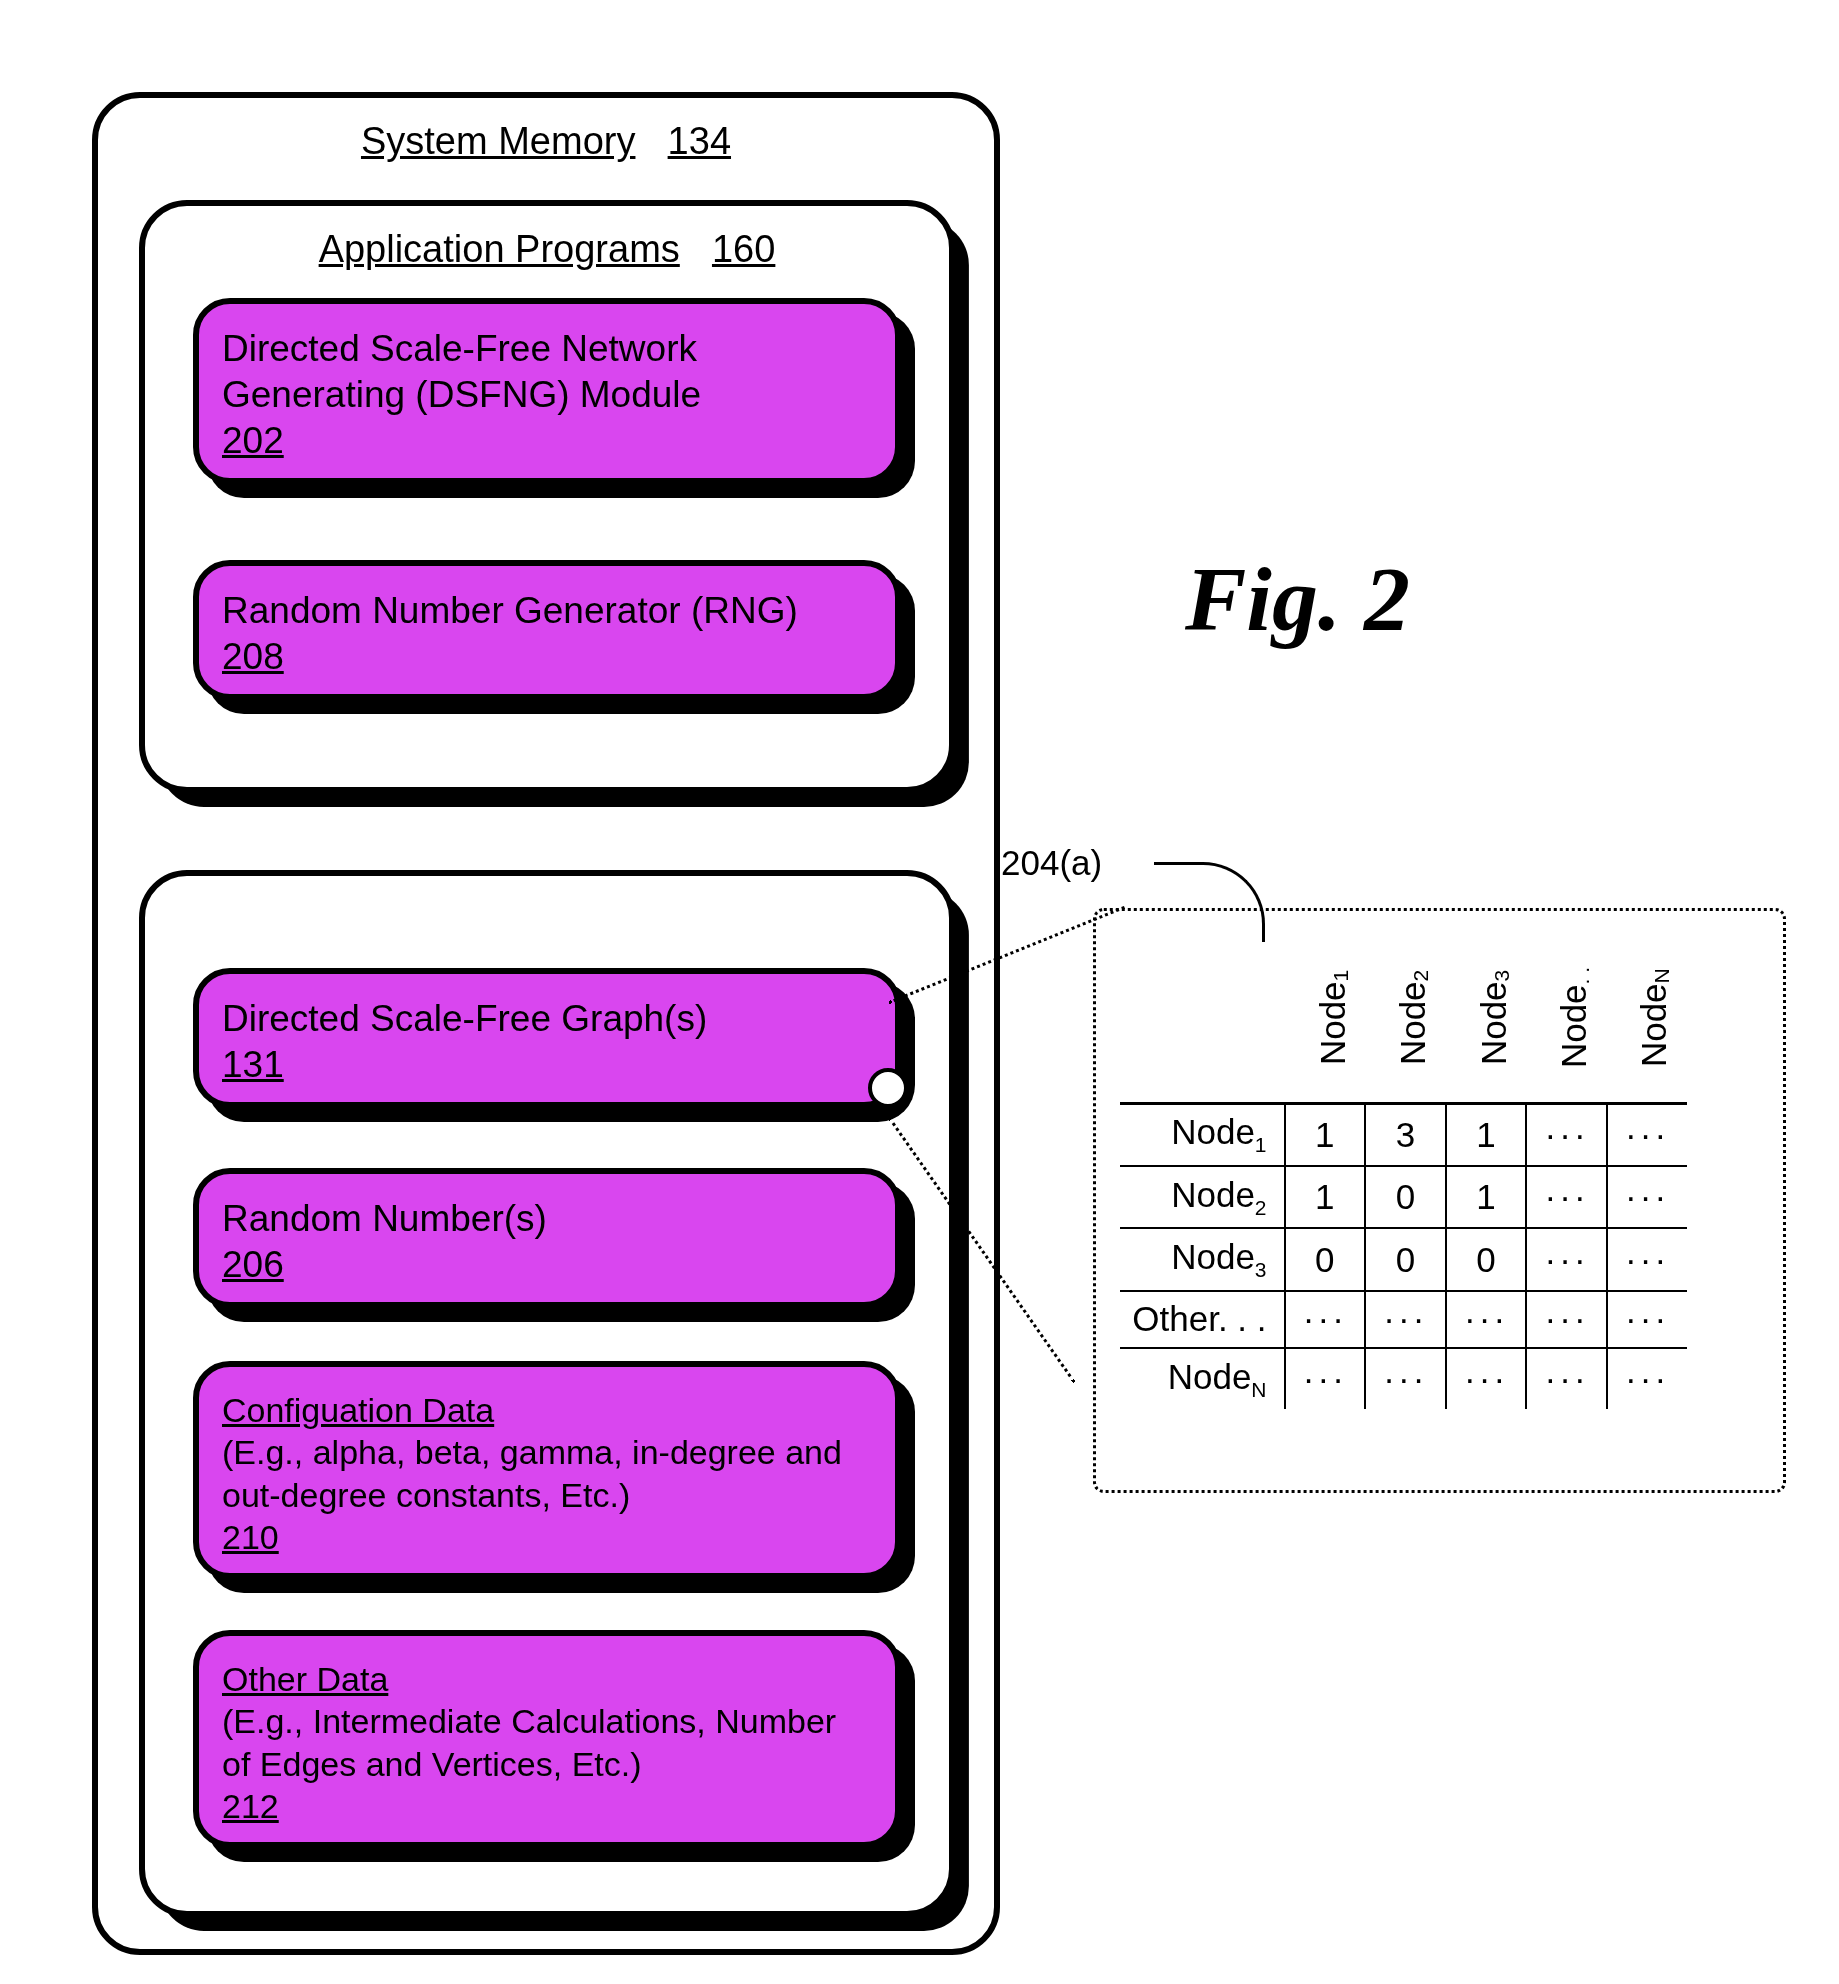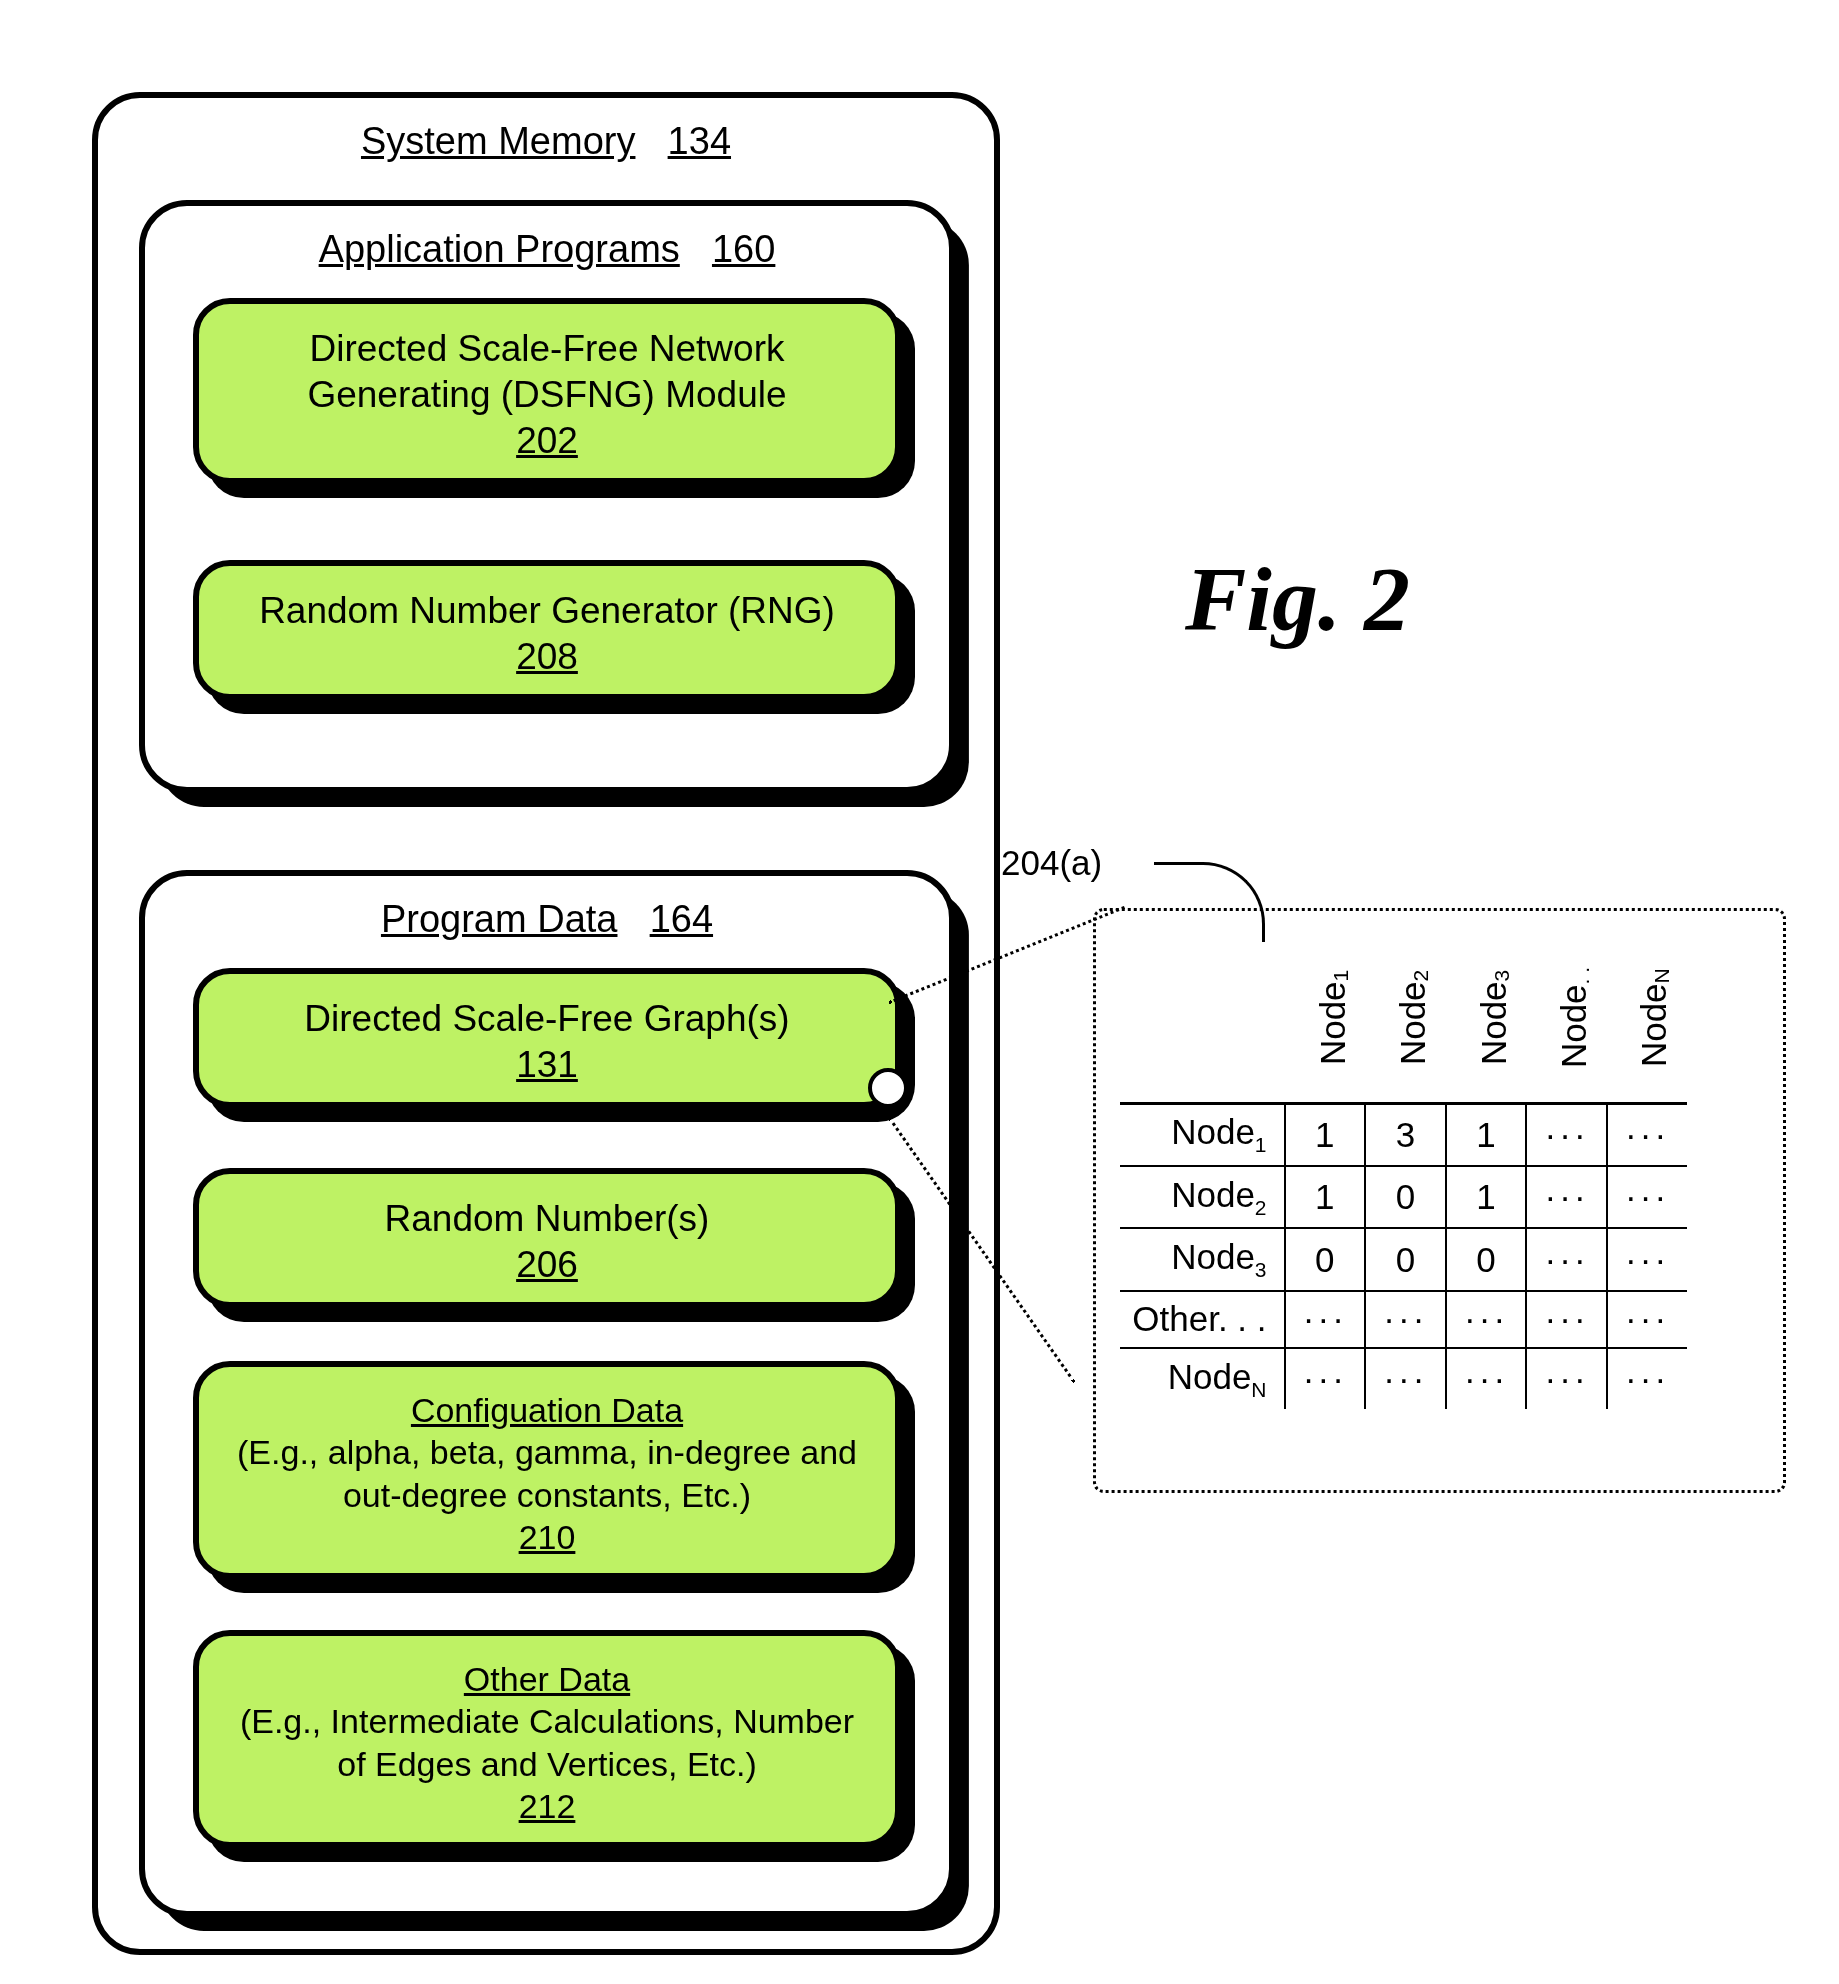--- a/index.html
+++ b/index.html
@@ -40,23 +40,22 @@
   .panel-title .num { text-decoration: underline; margin-left: 21.6px; }
 
   
   .item {
     position: absolute;
     left: 50%;
     transform: translateX(-50%);
     width: 708px;
     border: 6.2px solid #000;
     border-radius: 37px;
-    background: #bef264;
+    background: #d946ef;
     box-sizing: border-box;
-    text-align: center;
     font-size: 37px;
     line-height: 1.25;
     padding: 21.6px 23px 14px 23px;
     box-shadow: 14px 14px 0 0 #000;
   }
   .item .ul { text-decoration: underline; }
   .item .num { text-decoration: underline; display:inline-block; margin-top:0; }
   .item.small { font-size: 34px; }
 
   sub { font-size: 60%; vertical-align: sub; }
@@ -189,24 +188,20 @@
     <span class="num">202</span>
   </div>
 
   <div class="item" style="top:354px;">
     <span>Random Number Generator (RNG)</span><br>
     <span class="num">208</span>
   </div>
 </div>
 
 <div class="panel shadow" style="left:139px; top:870px; width:816px; height:1047px;">
-  <div class="panel-title">
-    <span class="ul">Program Data</span>
-    <span class="num">164</span>
-  </div>
 
   <div class="item" style="top:92px;">
     <span>Directed Scale-Free Graph(s)</span><br>
     <span class="num">131</span>
   </div>
 
   <div class="item" style="top:292px;">
     <span>Random Number(s)</span><br>
     <span class="num">206</span>
   </div>

